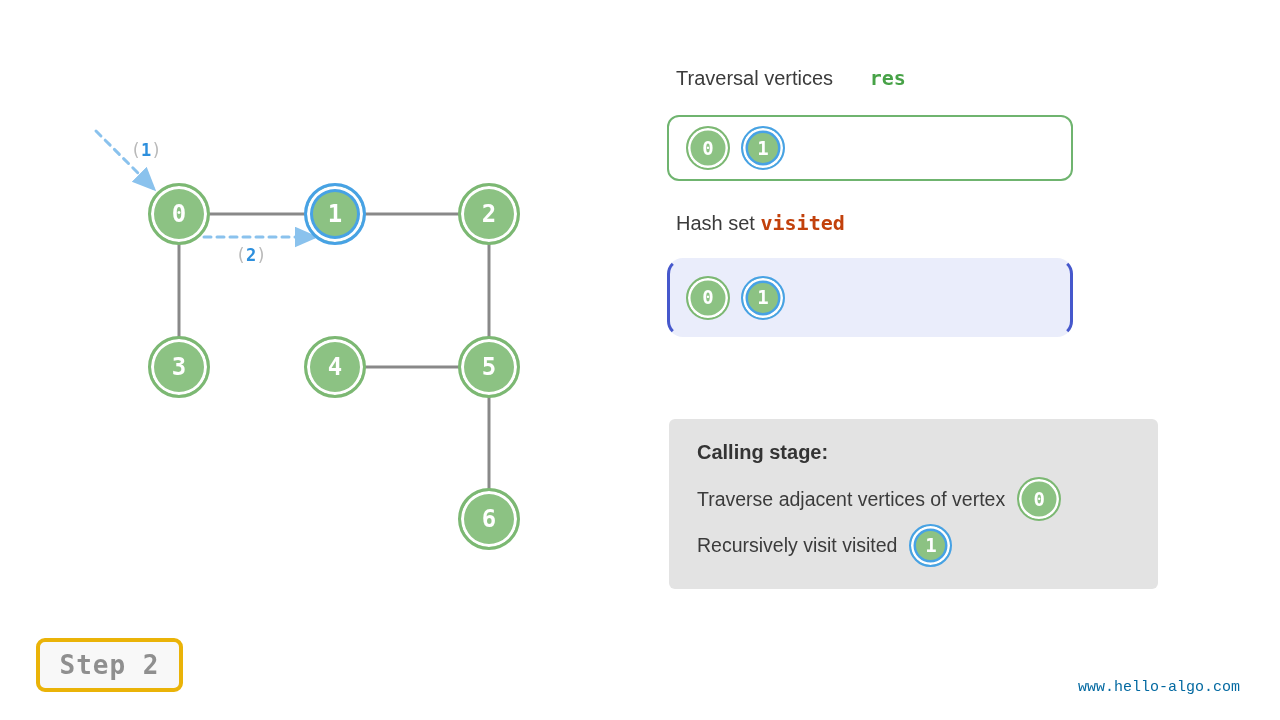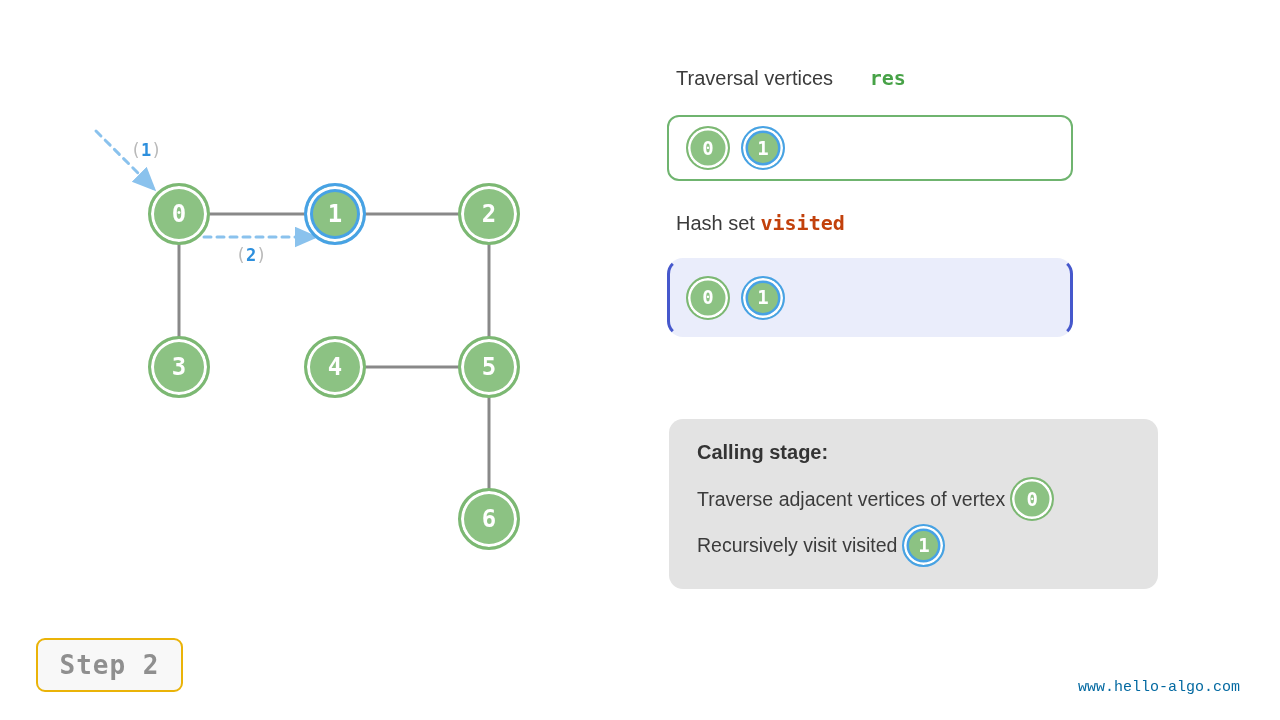--- a/index.html
+++ b/index.html
@@ -35,32 +35,32 @@
     position:absolute; left:667px; top:258px; width:406px; height:79px;
     background:#eaedfb; box-sizing:border-box;
     border:3px solid transparent; border-left-color:#4658cc; border-right-color:#4658cc;
     border-radius:16px;
     display:flex; align-items:center; padding-left:16px;
   }
   .items { display:flex; align-items:center; gap:11px; }
 
   .calling {
     position:absolute; left:669px; top:419px; width:489px; height:170px;
-    background:#e3e3e3; border-radius:14px; box-sizing:border-box; padding:22px 28px;
+    background:#e3e3e3; border-radius:6px; box-sizing:border-box; padding:22px 28px;
   }
   .calling-title { font-size:20px; font-weight:bold; color:#343434; }
   .cs-row {
-    display:flex; align-items:center; gap:5px; font-size:19.5px; color:#3b3b3b;
+    display:flex; align-items:center; gap:12px; font-size:19.5px; color:#3b3b3b;
     height:46px; white-space:nowrap;
   }
   .cs-row.first { margin-top:12px; }
 
   .step-badge {
     position:absolute; left:36px; top:638px; width:147px; height:54px;
-    border:2px solid #eab308; border-radius:9px; background:#f8f8f8;
+    border:4px solid #eab308; border-radius:9px; background:#f8f8f8;
     display:flex; align-items:center; justify-content:center;
     font-family:"DejaVu Sans Mono", monospace; font-weight:bold; font-size:26px;
     color:#8f8f8f; letter-spacing:1px; box-sizing:border-box;
   }
   .watermark {
     position:absolute; right:40px; bottom:24px;
     font-family:Liberation Mono, monospace; font-size:15px; color:#0369a1;
   }
 </style>
 </head>

